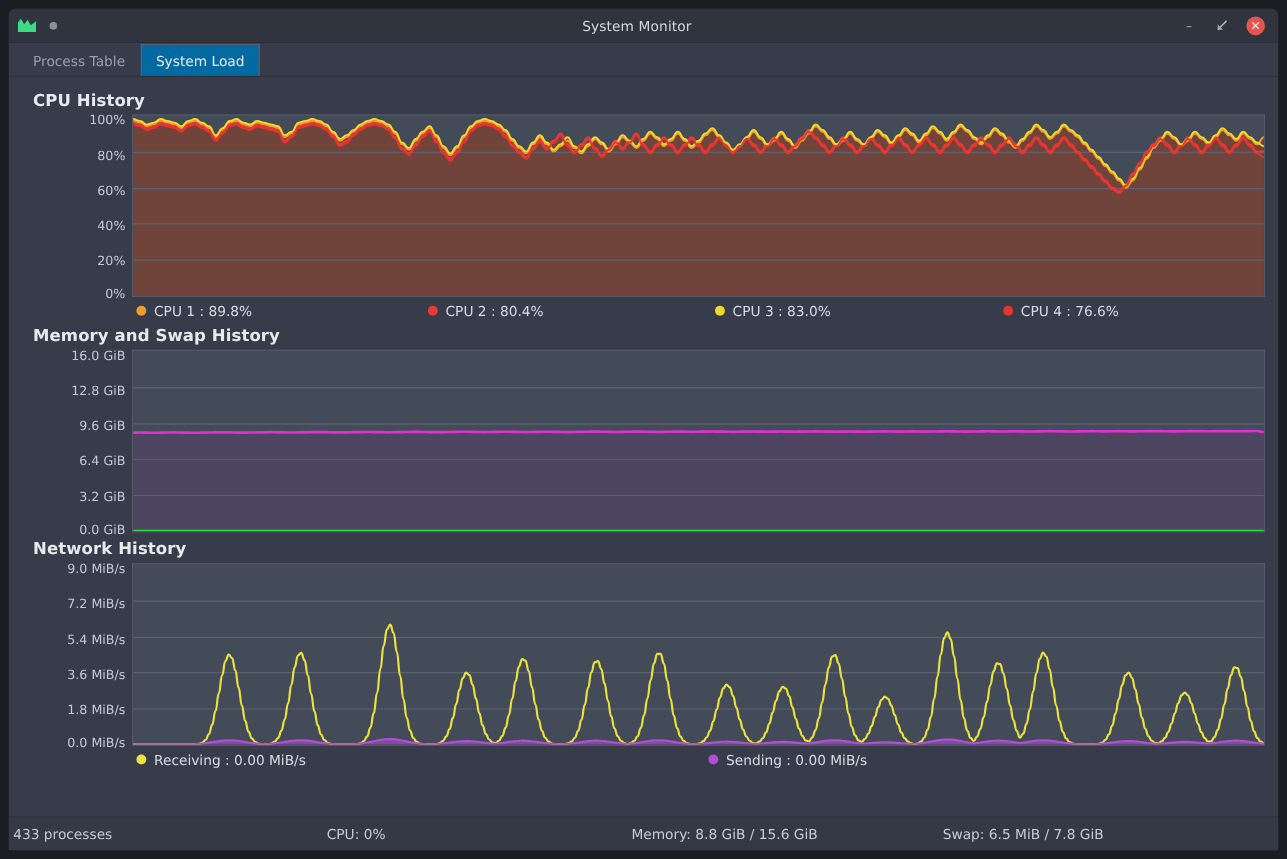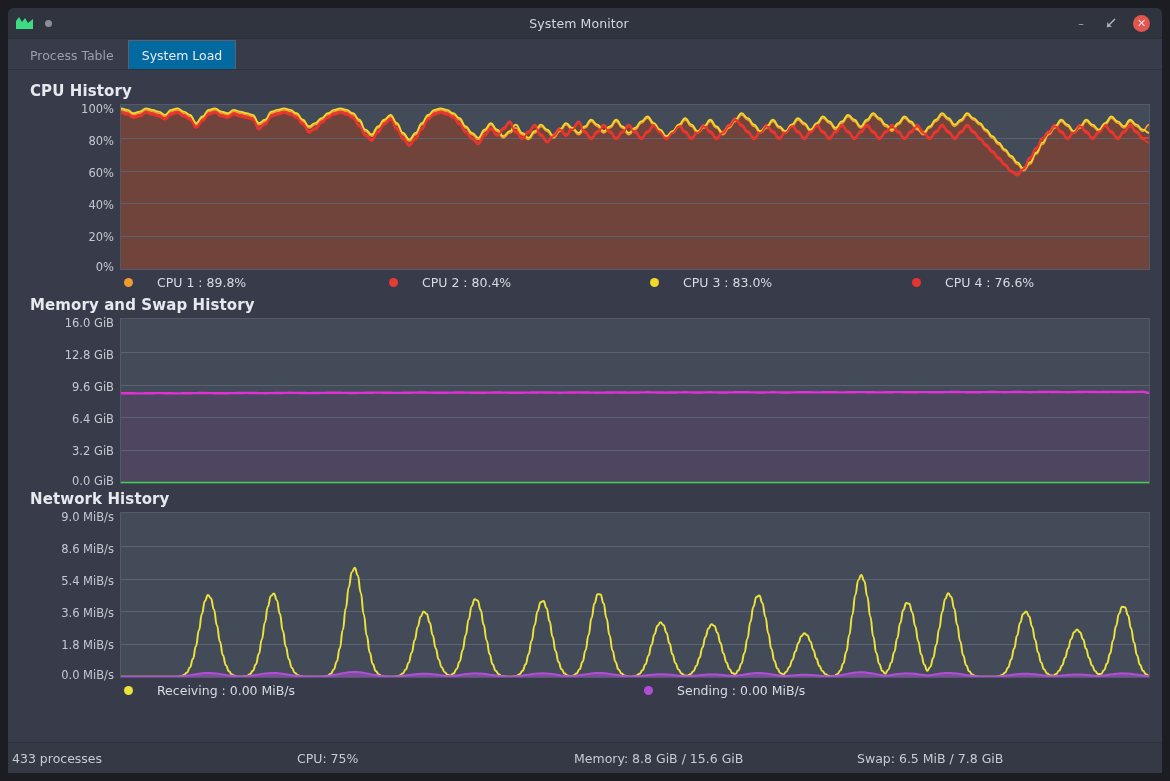--- a/index.html
+++ b/index.html
@@ -162,21 +162,21 @@
 
   .legend {
     display: flex;
     margin: 5px 0 0 104px;
     font-size: 12.5px;
     color: #d7dbe2;
   }
   .legend-item {
     display: flex;
     align-items: center;
-    gap: 24px;
+    gap: 7px;
     white-space: nowrap;
   }
   .legend-dot {
     width: 9px; height: 9px;
     border-radius: 50%;
     flex: none;
   }
 
   
   .statusbar {
@@ -302,21 +302,21 @@
             </svg>
         </div>
       </div>
     </div>
 
     <div class="graph-block">
       <div class="section-title">Network History</div>
       <div class="graph-row">
         <div class="yaxis" style="height:166px">
           <span class="ylabel" style="top:5px">9.0 MiB/s</span>
-          <span class="ylabel" style="top:37px">8.6 MiB/s</span>
+          <span class="ylabel" style="top:37px">7.2 MiB/s</span>
           <span class="ylabel" style="top:69px">5.4 MiB/s</span>
           <span class="ylabel" style="top:101px">3.6 MiB/s</span>
           <span class="ylabel" style="top:133px">1.8 MiB/s</span>
           <span class="ylabel" style="top:163px">0.0 MiB/s</span>
         </div>
         <div class="plot" style="height:166px">
           <svg id="net-svg" viewBox="0 0 1032 164" preserveAspectRatio="none">
               <line x1="0" y1="33.5" x2="1032" y2="33.5" stroke="#5a6171" stroke-width="1"></line>
               <line x1="0" y1="66.5" x2="1032" y2="66.5" stroke="#5a6171" stroke-width="1"></line>
               <line x1="0" y1="98.5" x2="1032" y2="98.5" stroke="#5a6171" stroke-width="1"></line>
@@ -336,18 +336,18 @@
           <span class="legend-dot" style="background: rgb(176, 79, 214);"></span>
           <span>Sending : 0.00 MiB/s</span>
         </div>
       </div>
     </div>
 
   </div>
 
   <div class="statusbar">
     <span class="status-item" style="width:285px">433 processes</span>
-    <span class="status-item" style="width:277px">CPU: 75%</span>
+    <span class="status-item" style="width:277px">CPU: 0%</span>
     <span class="status-item" style="width:283px">Memory: 8.8 GiB / 15.6 GiB</span>
     <span class="status-item">Swap: 6.5 MiB / 7.8 GiB</span>
   </div>
 
 </div>
 
 </body></html>

